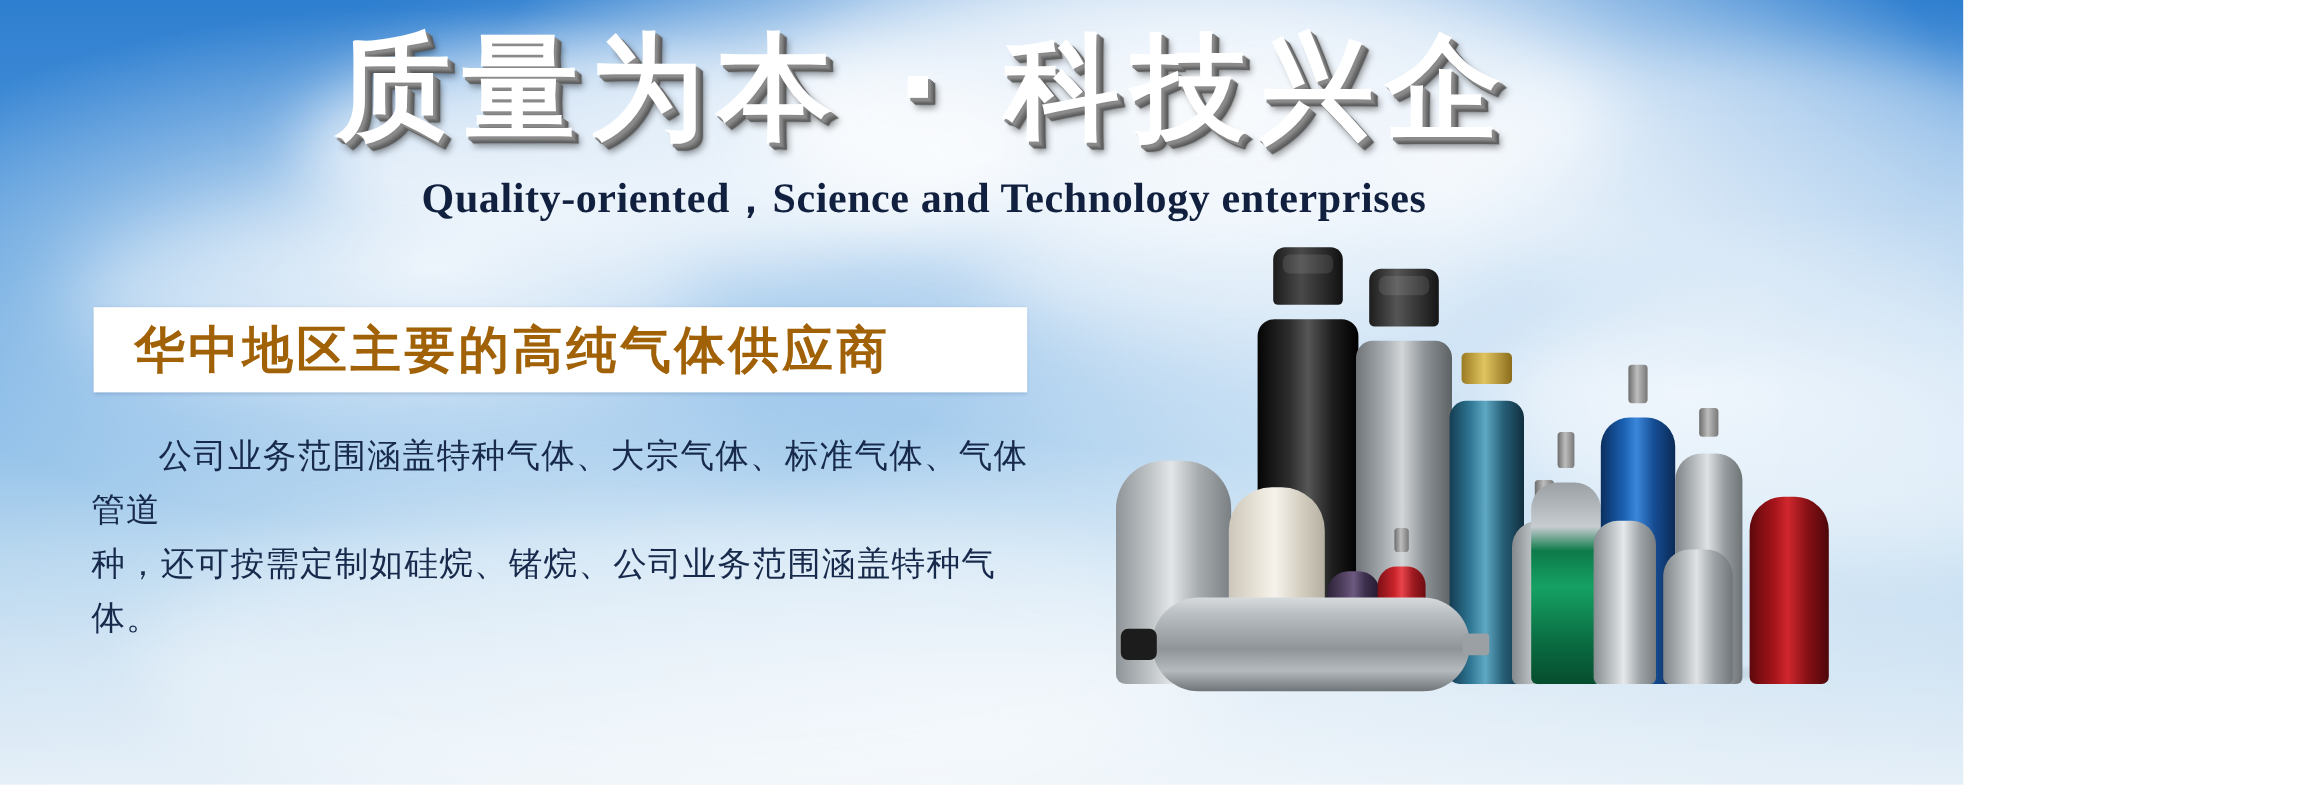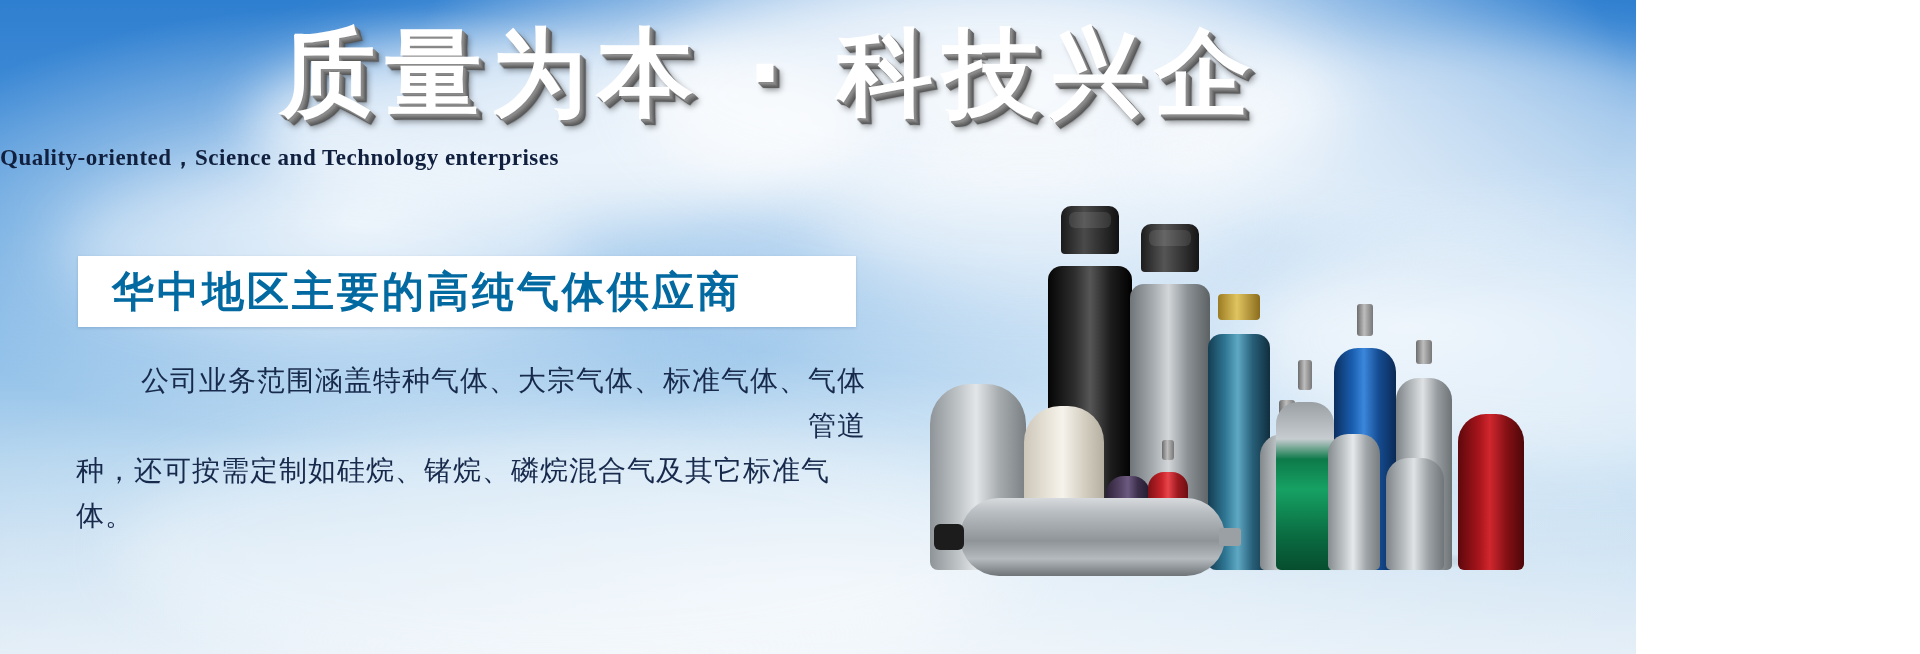--- a/index.html
+++ b/index.html
@@ -42,58 +42,59 @@
       2px 2px 0 #8a8a8a,
       3px 3px 0 #7d7d7d,
       4px 4px 0 #6f6f6f,
       5px 5px 0 #636363,
       6px 6px 1px #555555,
       7px 8px 6px rgba(0,0,0,0.42);
   }
 
   .subtitle{
     position:absolute;left:0;top:142px;width:1540px;
+    text-align:center;
     font-family:"Liberation Serif","DejaVu Serif",serif;
     font-weight:700;
-    font-size:23px;
+    font-size:35px;
     letter-spacing:0.5px;
     color:#11203e;
     white-space:nowrap;
   }
 
   
   .tagline-box{
     position:absolute;left:78px;top:256px;
     width:778px;height:71px;
     background:#ffffff;
     box-shadow:0 1px 3px rgba(0,40,90,0.18);
     display:flex;align-items:center;
   }
   .tagline-text{
     font-family:"DejaVu Sans","Liberation Sans",sans-serif;
     font-weight:700;
     font-size:42px;
     letter-spacing:3px;
-    color:#0369a1;
+    color:#a16207;
     margin-left:34px;
     white-space:nowrap;
   }
 
   
   .body-copy{
     position:absolute;left:76px;top:358px;
     width:790px;
     font-family:"Liberation Serif","DejaVu Serif",serif;
     font-size:28px;
     line-height:45px;
     letter-spacing:1px;
     color:#182a4c;
   }
   .body-copy p{margin:0;}
-  .body-copy .indent{text-indent:56px;text-align:right;}
+  .body-copy .indent{text-indent:56px;}
 
   
   .cylinders{position:absolute;left:930px;top:150px;width:700px;height:420px;}
   .cyl{position:absolute;bottom:0;border-radius:10px 10px 6px 6px;}
   .cyl .body{position:absolute;left:0;right:0;bottom:0;top:14px;border-radius:14px 14px 8px 8px;}
   .cyl .shoulder{position:absolute;left:8%;right:8%;top:0;height:26px;border-radius:50% 50% 0 0;}
   .cyl .valve{position:absolute;left:50%;transform:translateX(-50%);top:-22px;width:16px;height:24px;background:linear-gradient(90deg,#6c6c6c,#bdbdbd 45%,#777);border-radius:3px;}
   .cyl .cap{position:absolute;left:50%;transform:translateX(-50%);top:-46px;width:58px;height:48px;border-radius:10px 10px 4px 4px;background:linear-gradient(90deg,#1b1b1b,#4a4a4a 40%,#111);}
   .cyl .cap:before{content:"";position:absolute;left:8px;right:8px;top:6px;height:16px;background:rgba(255,255,255,0.10);border-radius:6px;}
   .shadow-floor{position:absolute;left:0;bottom:-4px;width:700px;height:26px;background:radial-gradient(ellipse 340px 14px at 50% 50%, rgba(40,60,80,0.30), rgba(40,60,80,0) 72%);}
@@ -119,21 +120,21 @@
   <div class="headline">质量为本 · 科技兴企</div>
 
   <div class="subtitle">Quality-oriented，Science and Technology enterprises</div>
 
   <div class="tagline-box">
     <div class="tagline-text">华中地区主要的高纯气体供应商</div>
   </div>
 
   <div class="body-copy">
     <p class="indent">公司业务范围涵盖特种气体、大宗气体、标准气体、气体管道</p>
-    <p>种，还可按需定制如硅烷、锗烷、磷烷混合气及其它标准气体。</p>
+    <p>种，还可按需定制如硅烷、锗烷、公司业务范围涵盖特种气体。</p>
   </div>
 
   <div class="cylinders">
     <div class="shadow-floor"></div>
 
     <div class="cyl" style="left:118px;width:84px;height:318px;">
       <div class="cap"></div>
       <div class="body" style="background:linear-gradient(90deg,#050505 0%,#2e2e2e 32%,#565656 50%,#1e1e1e 74%,#000 100%);"></div>
     </div>
 

